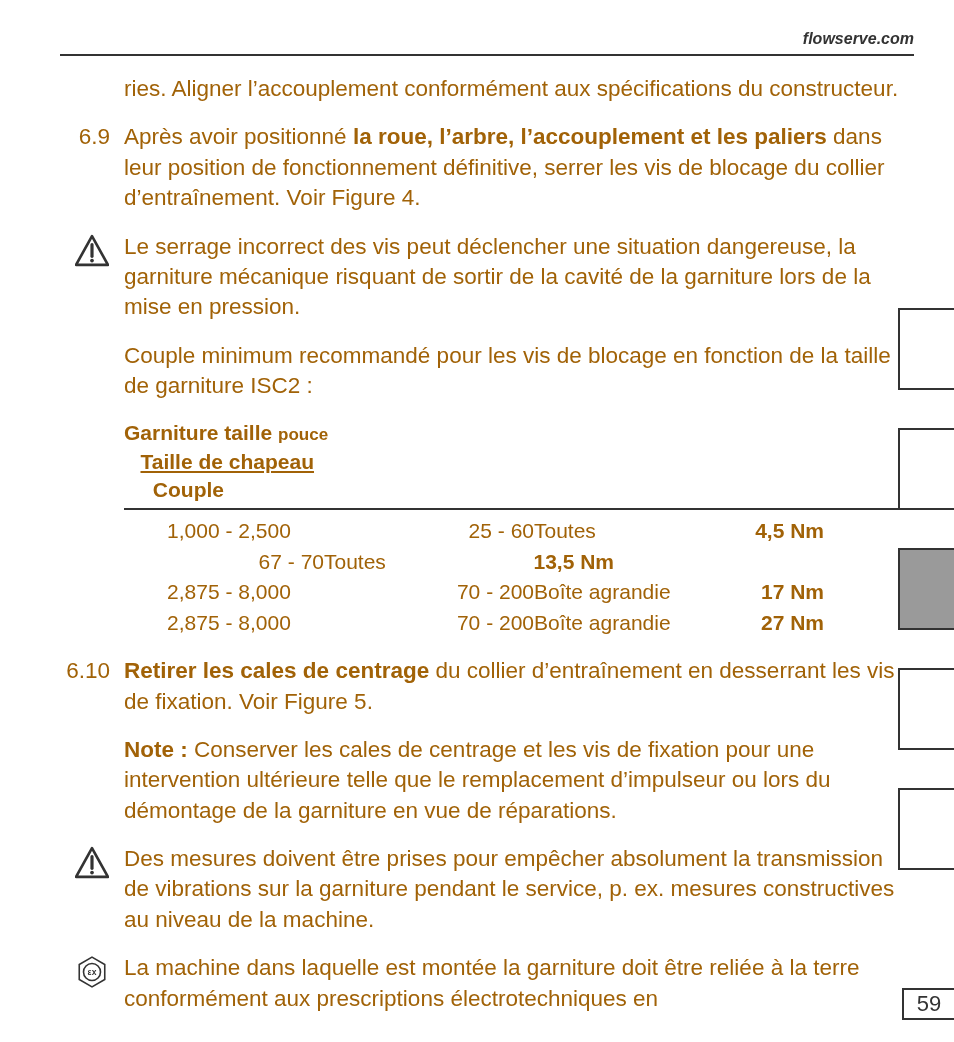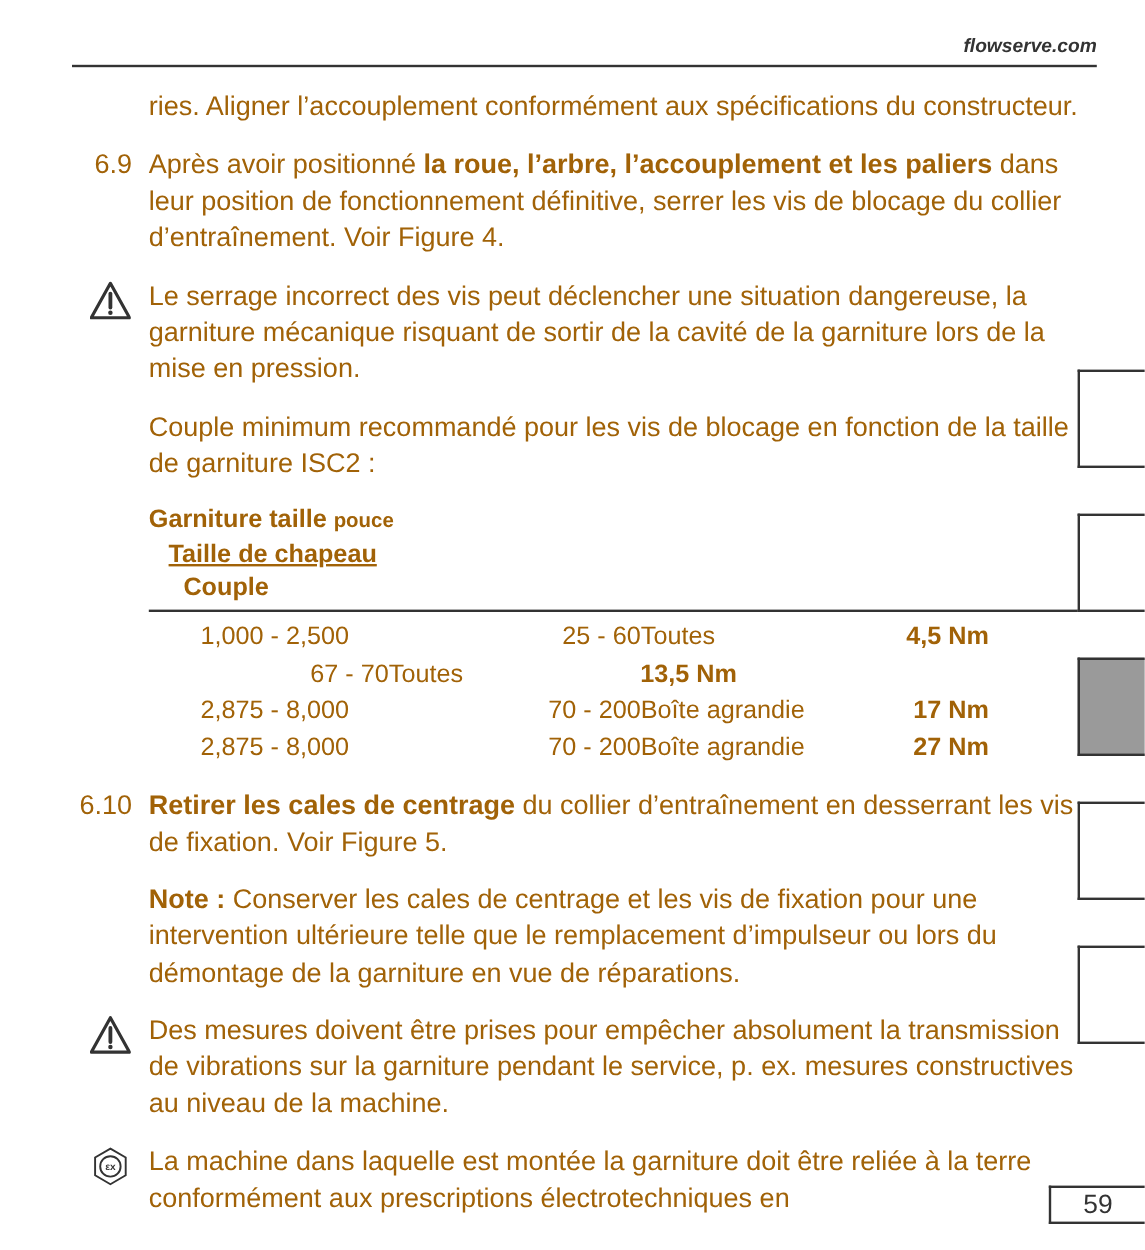--- a/index.html
+++ b/index.html
@@ -95,21 +95,21 @@
     background: #fff;
     border-right: none;
   }
   .tab.active {
     background: #9a9a9a;
   }
   .page-number {
     position: absolute;
     right: 0;
     bottom: 22px;
-    width: 80px;
+    width: 52px;
     height: 32px;
     border: 2px solid #333;
     border-right: none;
     box-sizing: border-box;
     text-align: center;
     font-size: 22px;
     line-height: 28px;
     margin-top: 29px;
   }
   svg.icon { width: 34px; height: 34px; }

